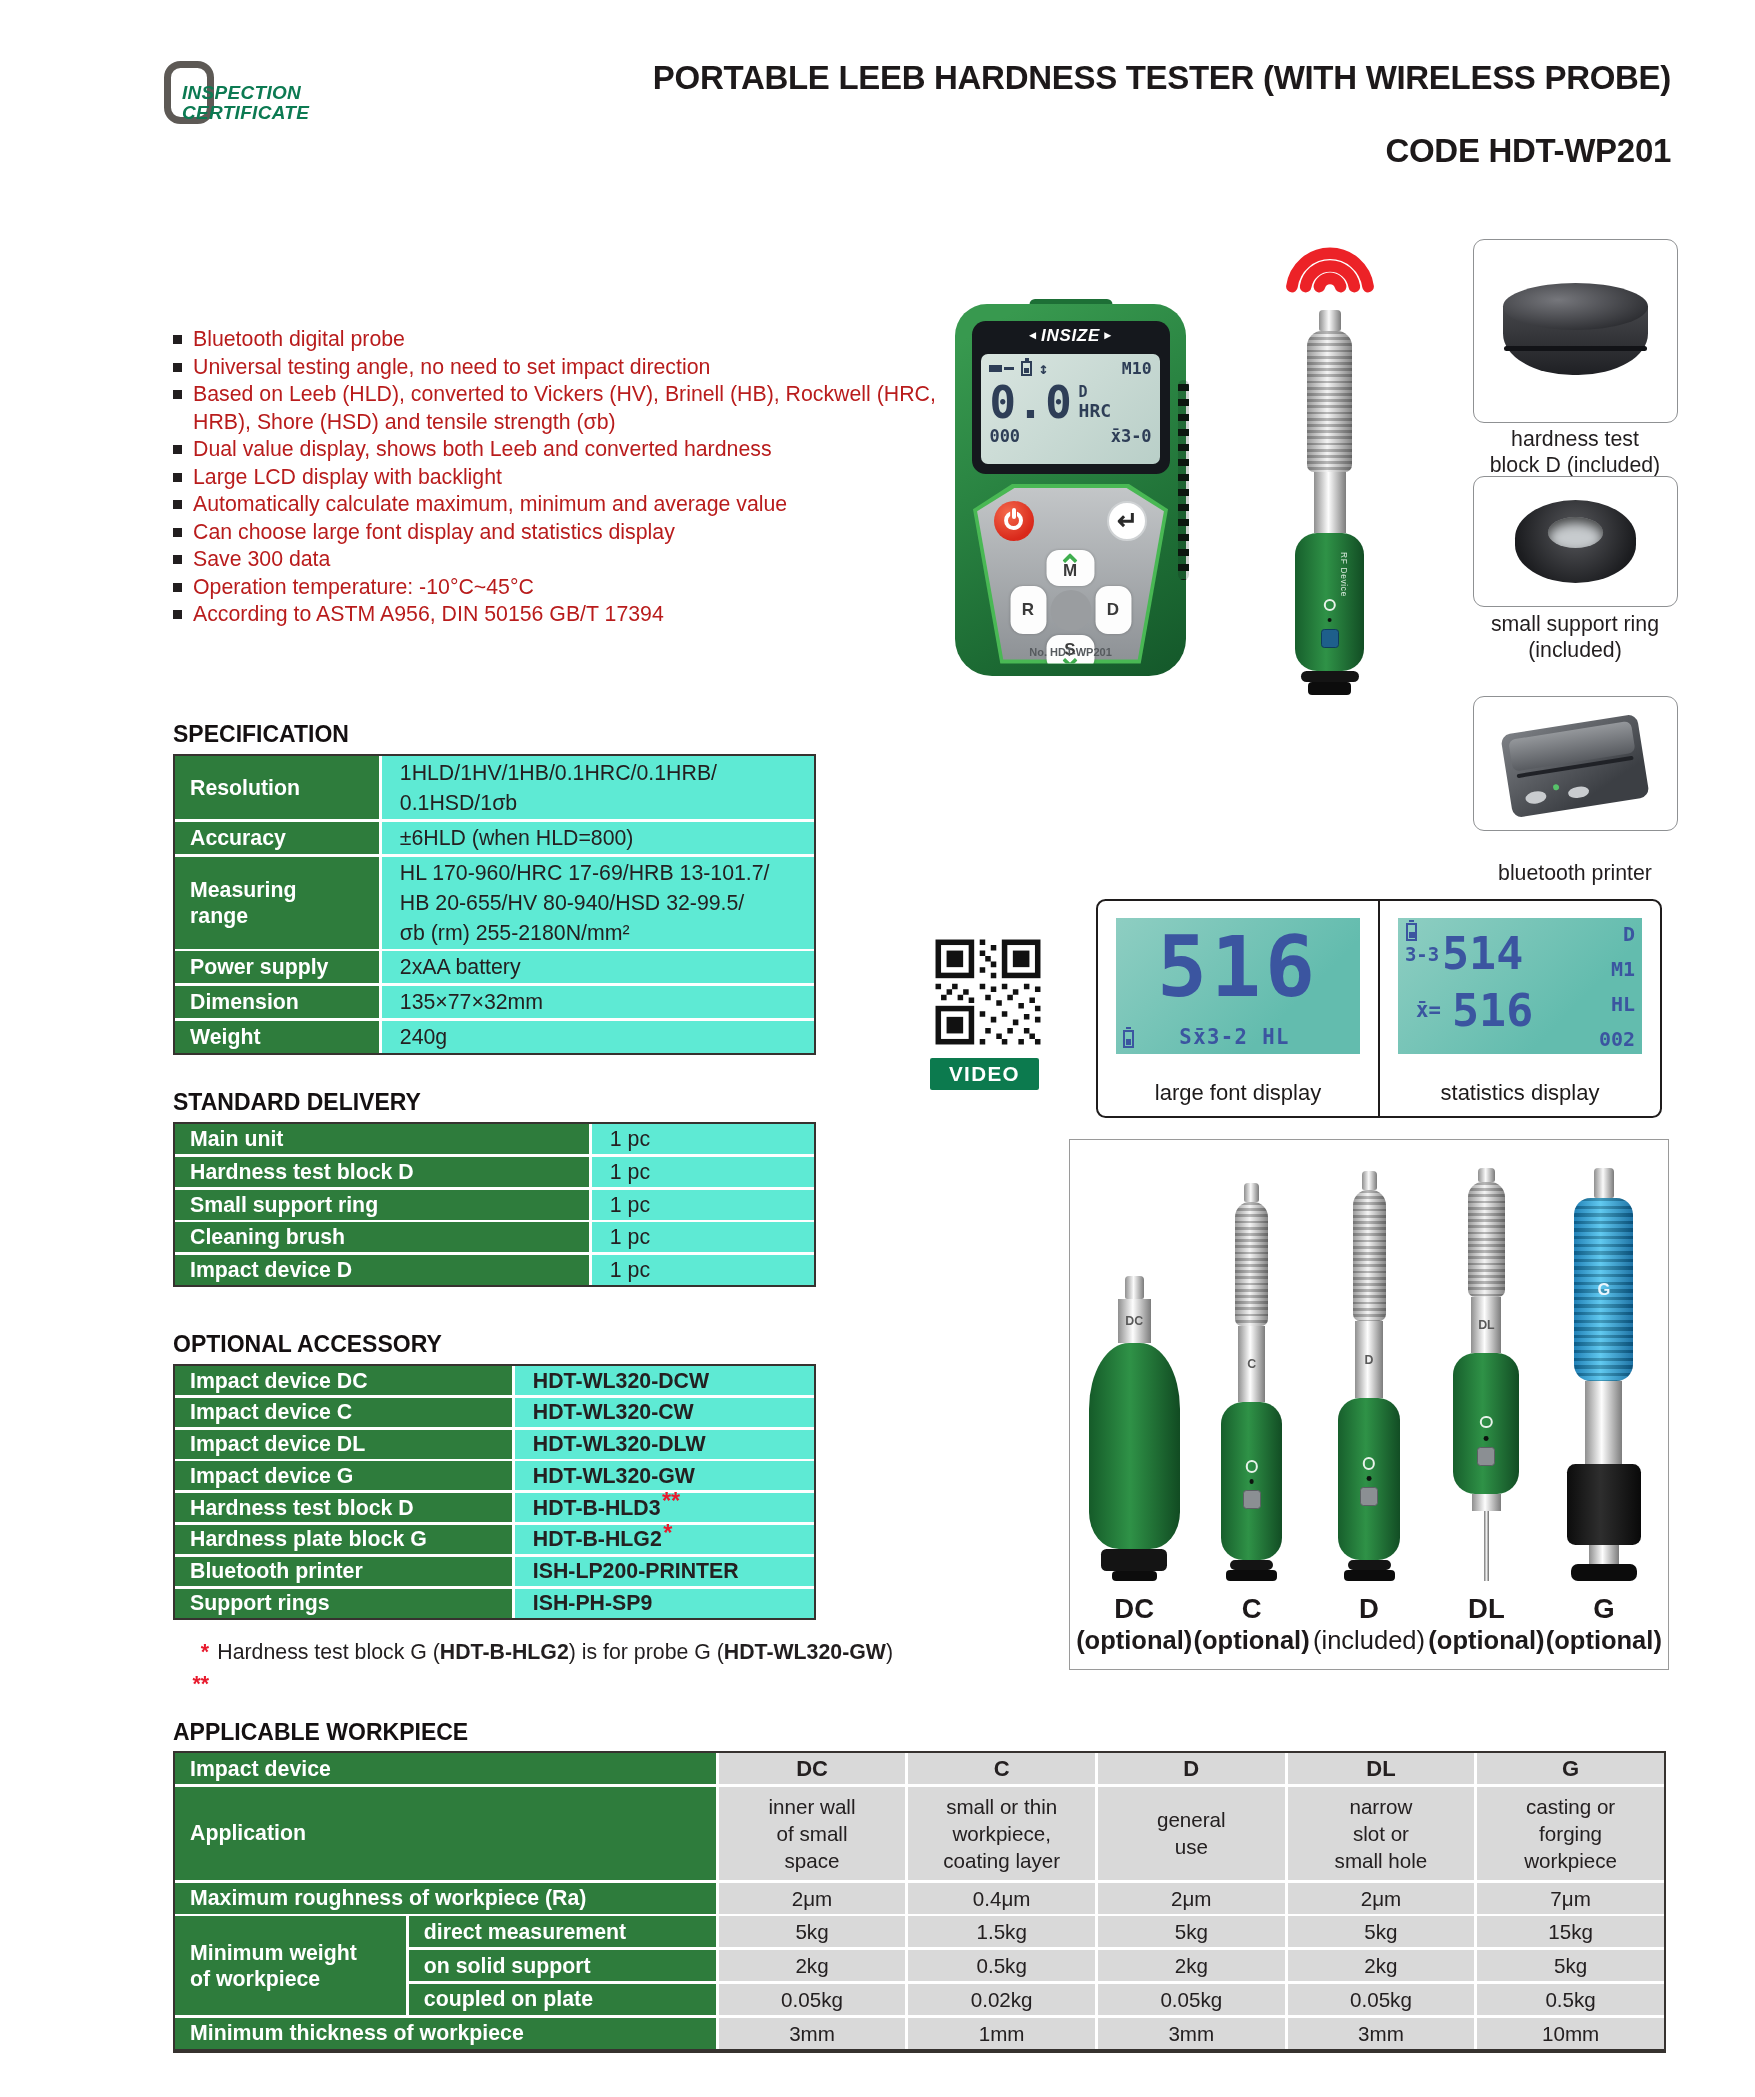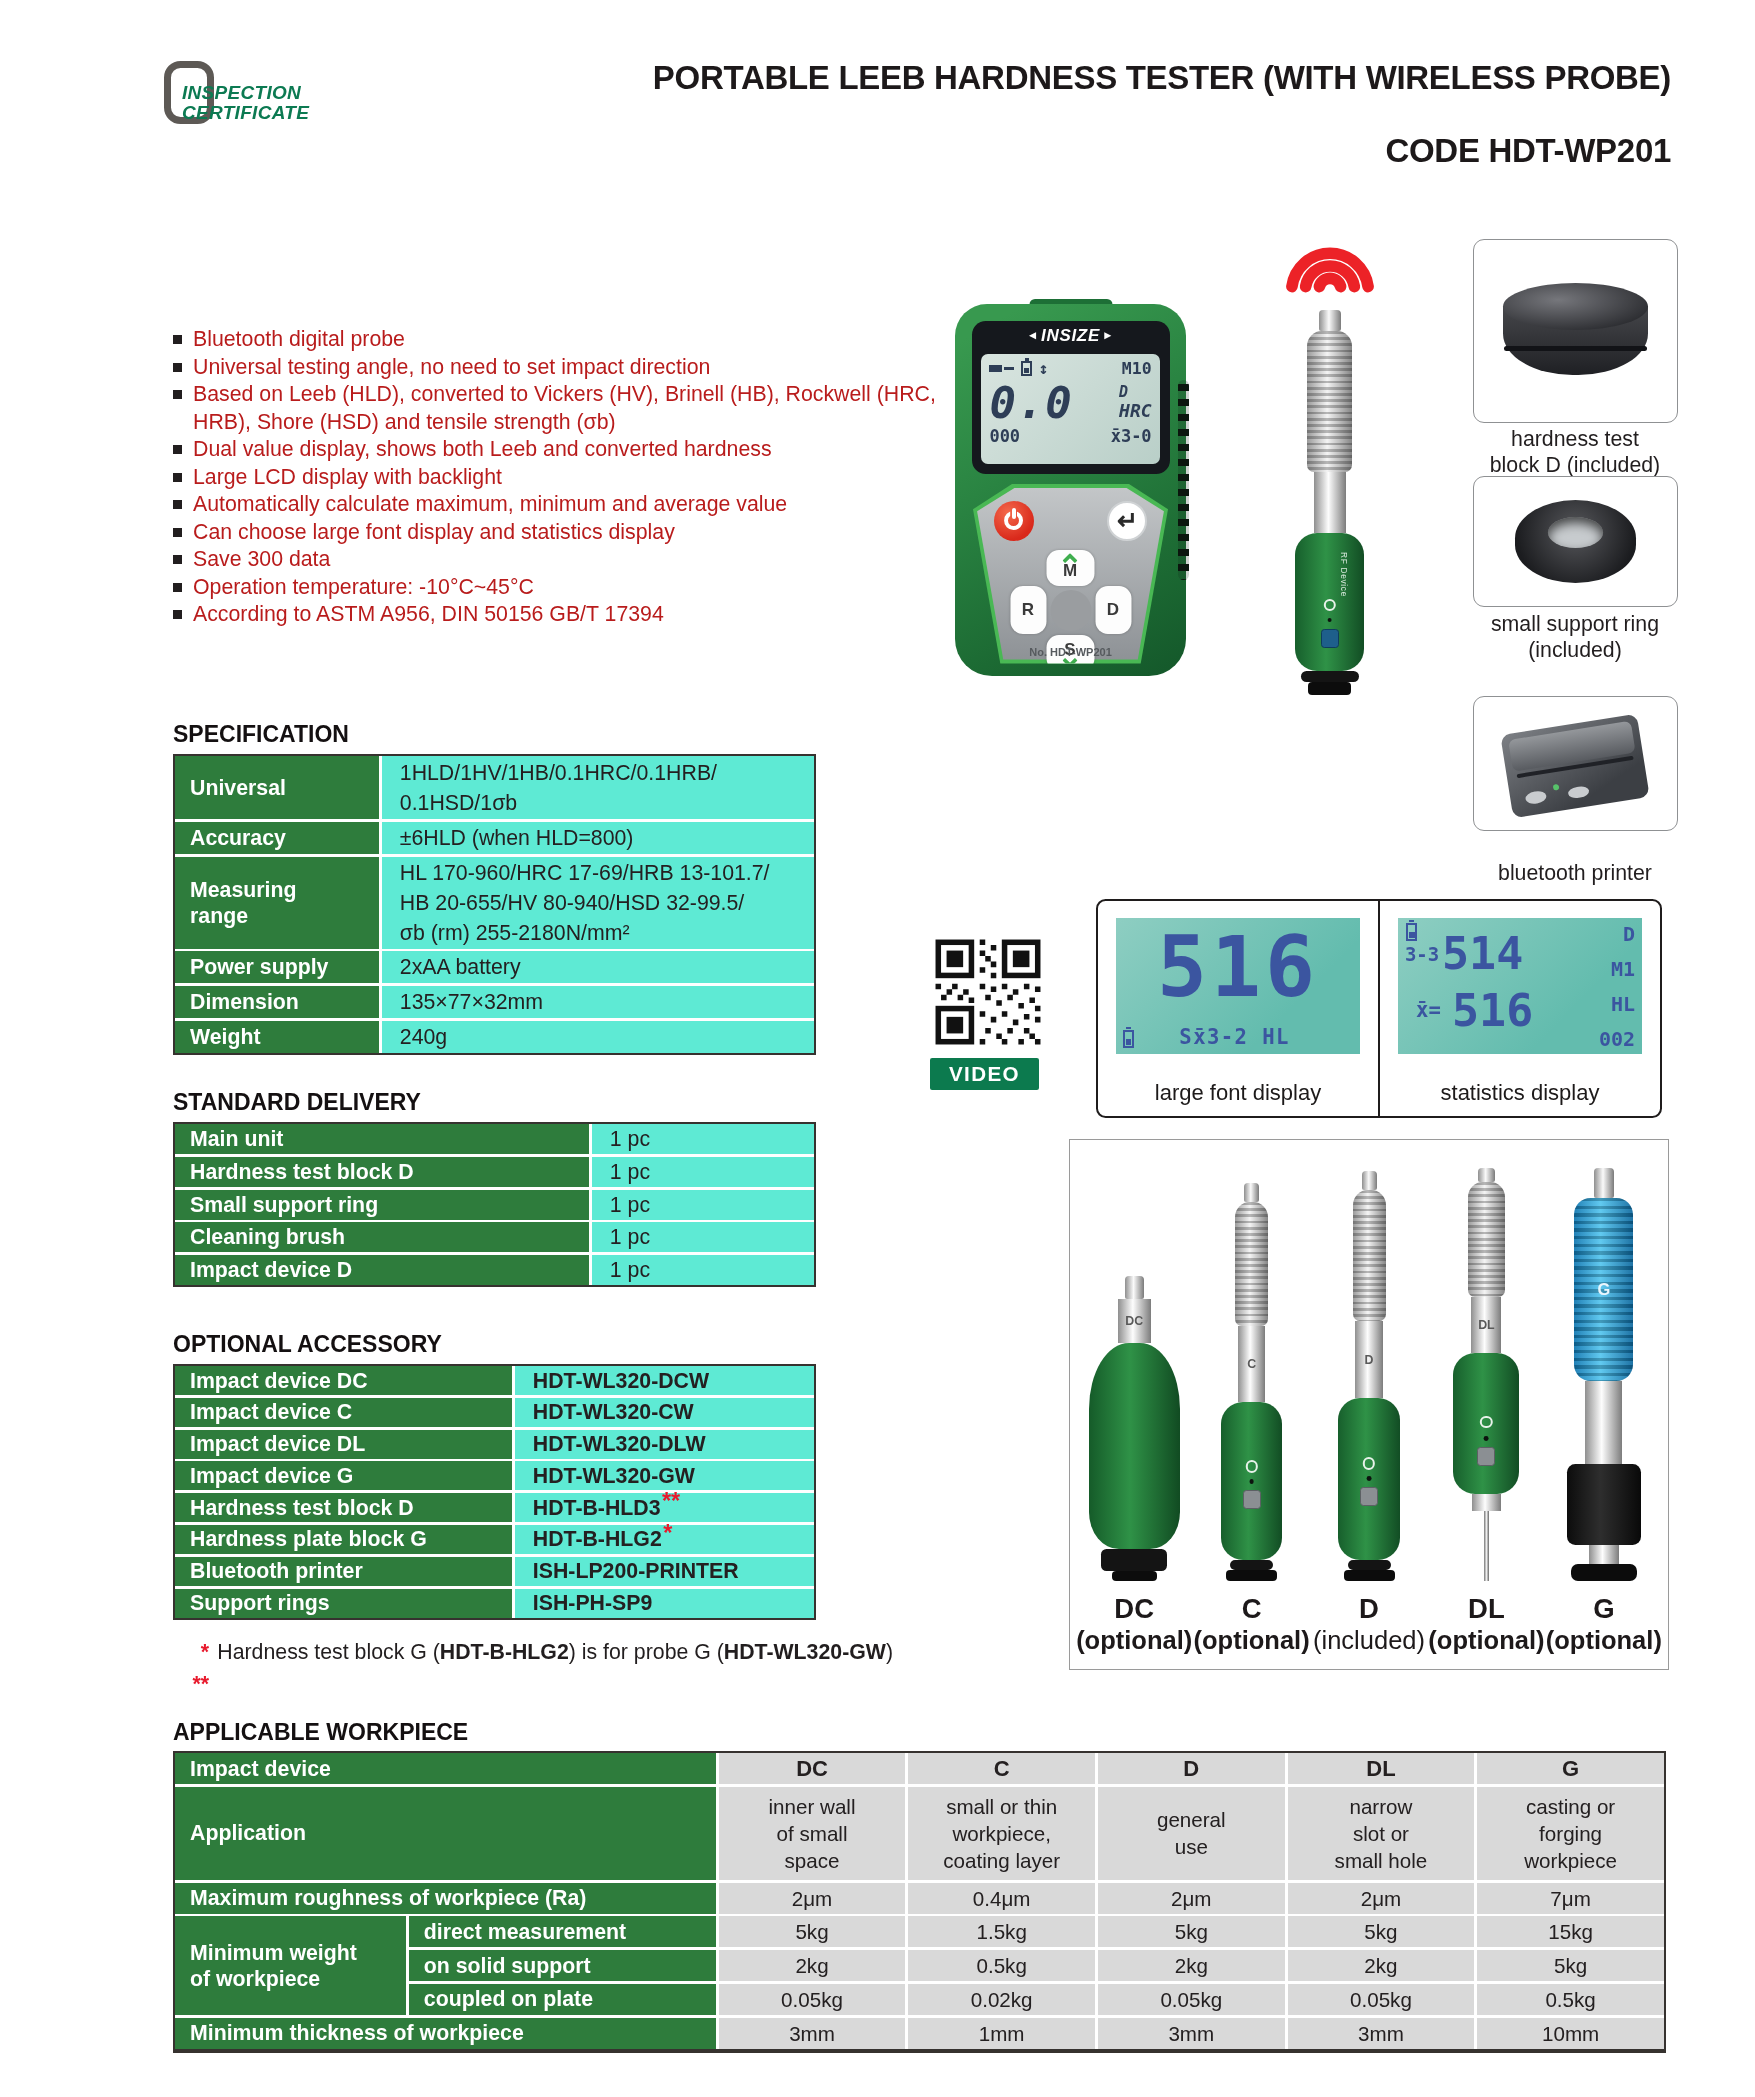--- a/index.html
+++ b/index.html
@@ -53,21 +53,21 @@
   .unit-brand::before { content:"◄"; font-size:11.7px; font-style:normal; vertical-align:2.1px; margin-right:2.1px; }
   .unit-brand::after { content:"►"; font-size:11.7px; font-style:normal; vertical-align:2.1px; margin-left:2.1px; }
   .unit-lcd { position:absolute; left:9.6px; right:9.6px; top:33px; bottom:9.6px; border-radius:6.9px; background:linear-gradient(135deg,#d9e5e0,#b9cfc8); color:#2e3e57; font-family:"DejaVu Sans Mono", monospace; font-weight:bold; padding:5.5px 8.3px 4.1px 8.3px; }
   .lcd-r1 { display:flex; align-items:center; gap:6.9px; font-size:16.5px; }
   .lcd-r1 .sp { flex:1; }
   .probeicon { width:25px; height:6.9px; position:relative; background:linear-gradient(to right,#2e3e57 52%,transparent 52%); }
   .probeicon::after { content:""; position:absolute; right:0; top:2.1px; width:10.3px; height:2.8px; background:#2e3e57; }
   .batt-s { position:relative; width:10.3px; height:15px; border:2.1px solid #2e3e57; }
   .batt-s::before { content:""; position:absolute; top:-4.8px; left:1.4px; width:4.8px; height:2.8px; background:#2e3e57; }
   .batt-s::after { content:""; position:absolute; left:0.7px; right:0.7px; bottom:0.7px; height:5.5px; background:#2e3e57; }
-  .lcd-r2 { display:flex; justify-content:space-between; align-items:center; margin-top:-1.4px;font-style:italic; }
+  .lcd-r2 { display:flex; justify-content:flex-start; align-items:center; margin-top:-1.4px; }
   .lcd-val { font-size:44px; letter-spacing:1.4px; }
   .lcd-units { margin-left:5.5px; text-align:left; }
   .lcd-units .u1 { font-size:15px; line-height:16.5px; }
   .lcd-units .u2 { font-size:18px; line-height:19px; }
   .lcd-r3 { display:flex; justify-content:space-between; font-size:17px; margin-top:-1.4px; }
   .unit-pad-rim { position:absolute; left:18px; right:18px; top:180px; bottom:12.4px; background:#49b854; clip-path:polygon(20% 0,80% 0,100% 14%,86% 100%,14% 100%,0 14%); }
   .unit-pad { position:absolute; inset:4.1px; background:linear-gradient(#c3c6c8,#8e9296); clip-path:polygon(20% 0,80% 0,100% 13.5%,86% 100%,14% 100%,0 13.5%); }
   .btn-power { position:absolute; left:20.6px; top:16.5px; width:40px; height:40px; border-radius:50%; background:radial-gradient(circle at 35% 30%,#f4694c,#d9291b 70%); display:flex; align-items:center; justify-content:center; }
   .pwr { position:relative; width:19px; height:19px; }
   .pwr::before { content:""; position:absolute; inset:0; border:4.1px solid #ffffff; border-radius:50%; clip-path:polygon(0 0,32% 0,32% 32%,68% 32%,68% 0,100% 0,100% 100%,0 100%); }
@@ -376,21 +376,21 @@
           <span>HL</span>
           <span>002</span>
         </div>
       </div>
       <div class="scr-cap">statistics display</div>
     </div>
   </div>
 
   <div class="sec-head" style="left:173px; top:721px;">SPECIFICATION</div>
   <div class="tbl" id="spec-table">
-    <div class="cl">Universal</div>
+    <div class="cl">Resolution</div>
       <div class="cv">1HLD/1HV/1HB/0.1HRC/0.1HRB/
 0.1HSD/1σb</div>
     <div class="cl">Accuracy</div>
       <div class="cv">±6HLD (when HLD=800)</div>
     <div class="cl">Measuring
 range</div>
       <div class="cv">HL 170-960/HRC 17-69/HRB 13-101.7/
 HB 20-655/HV 80-940/HSD 32-99.5/
 σb (rm) 255-2180N/mm²</div>
     <div class="cl">Power supply</div>

